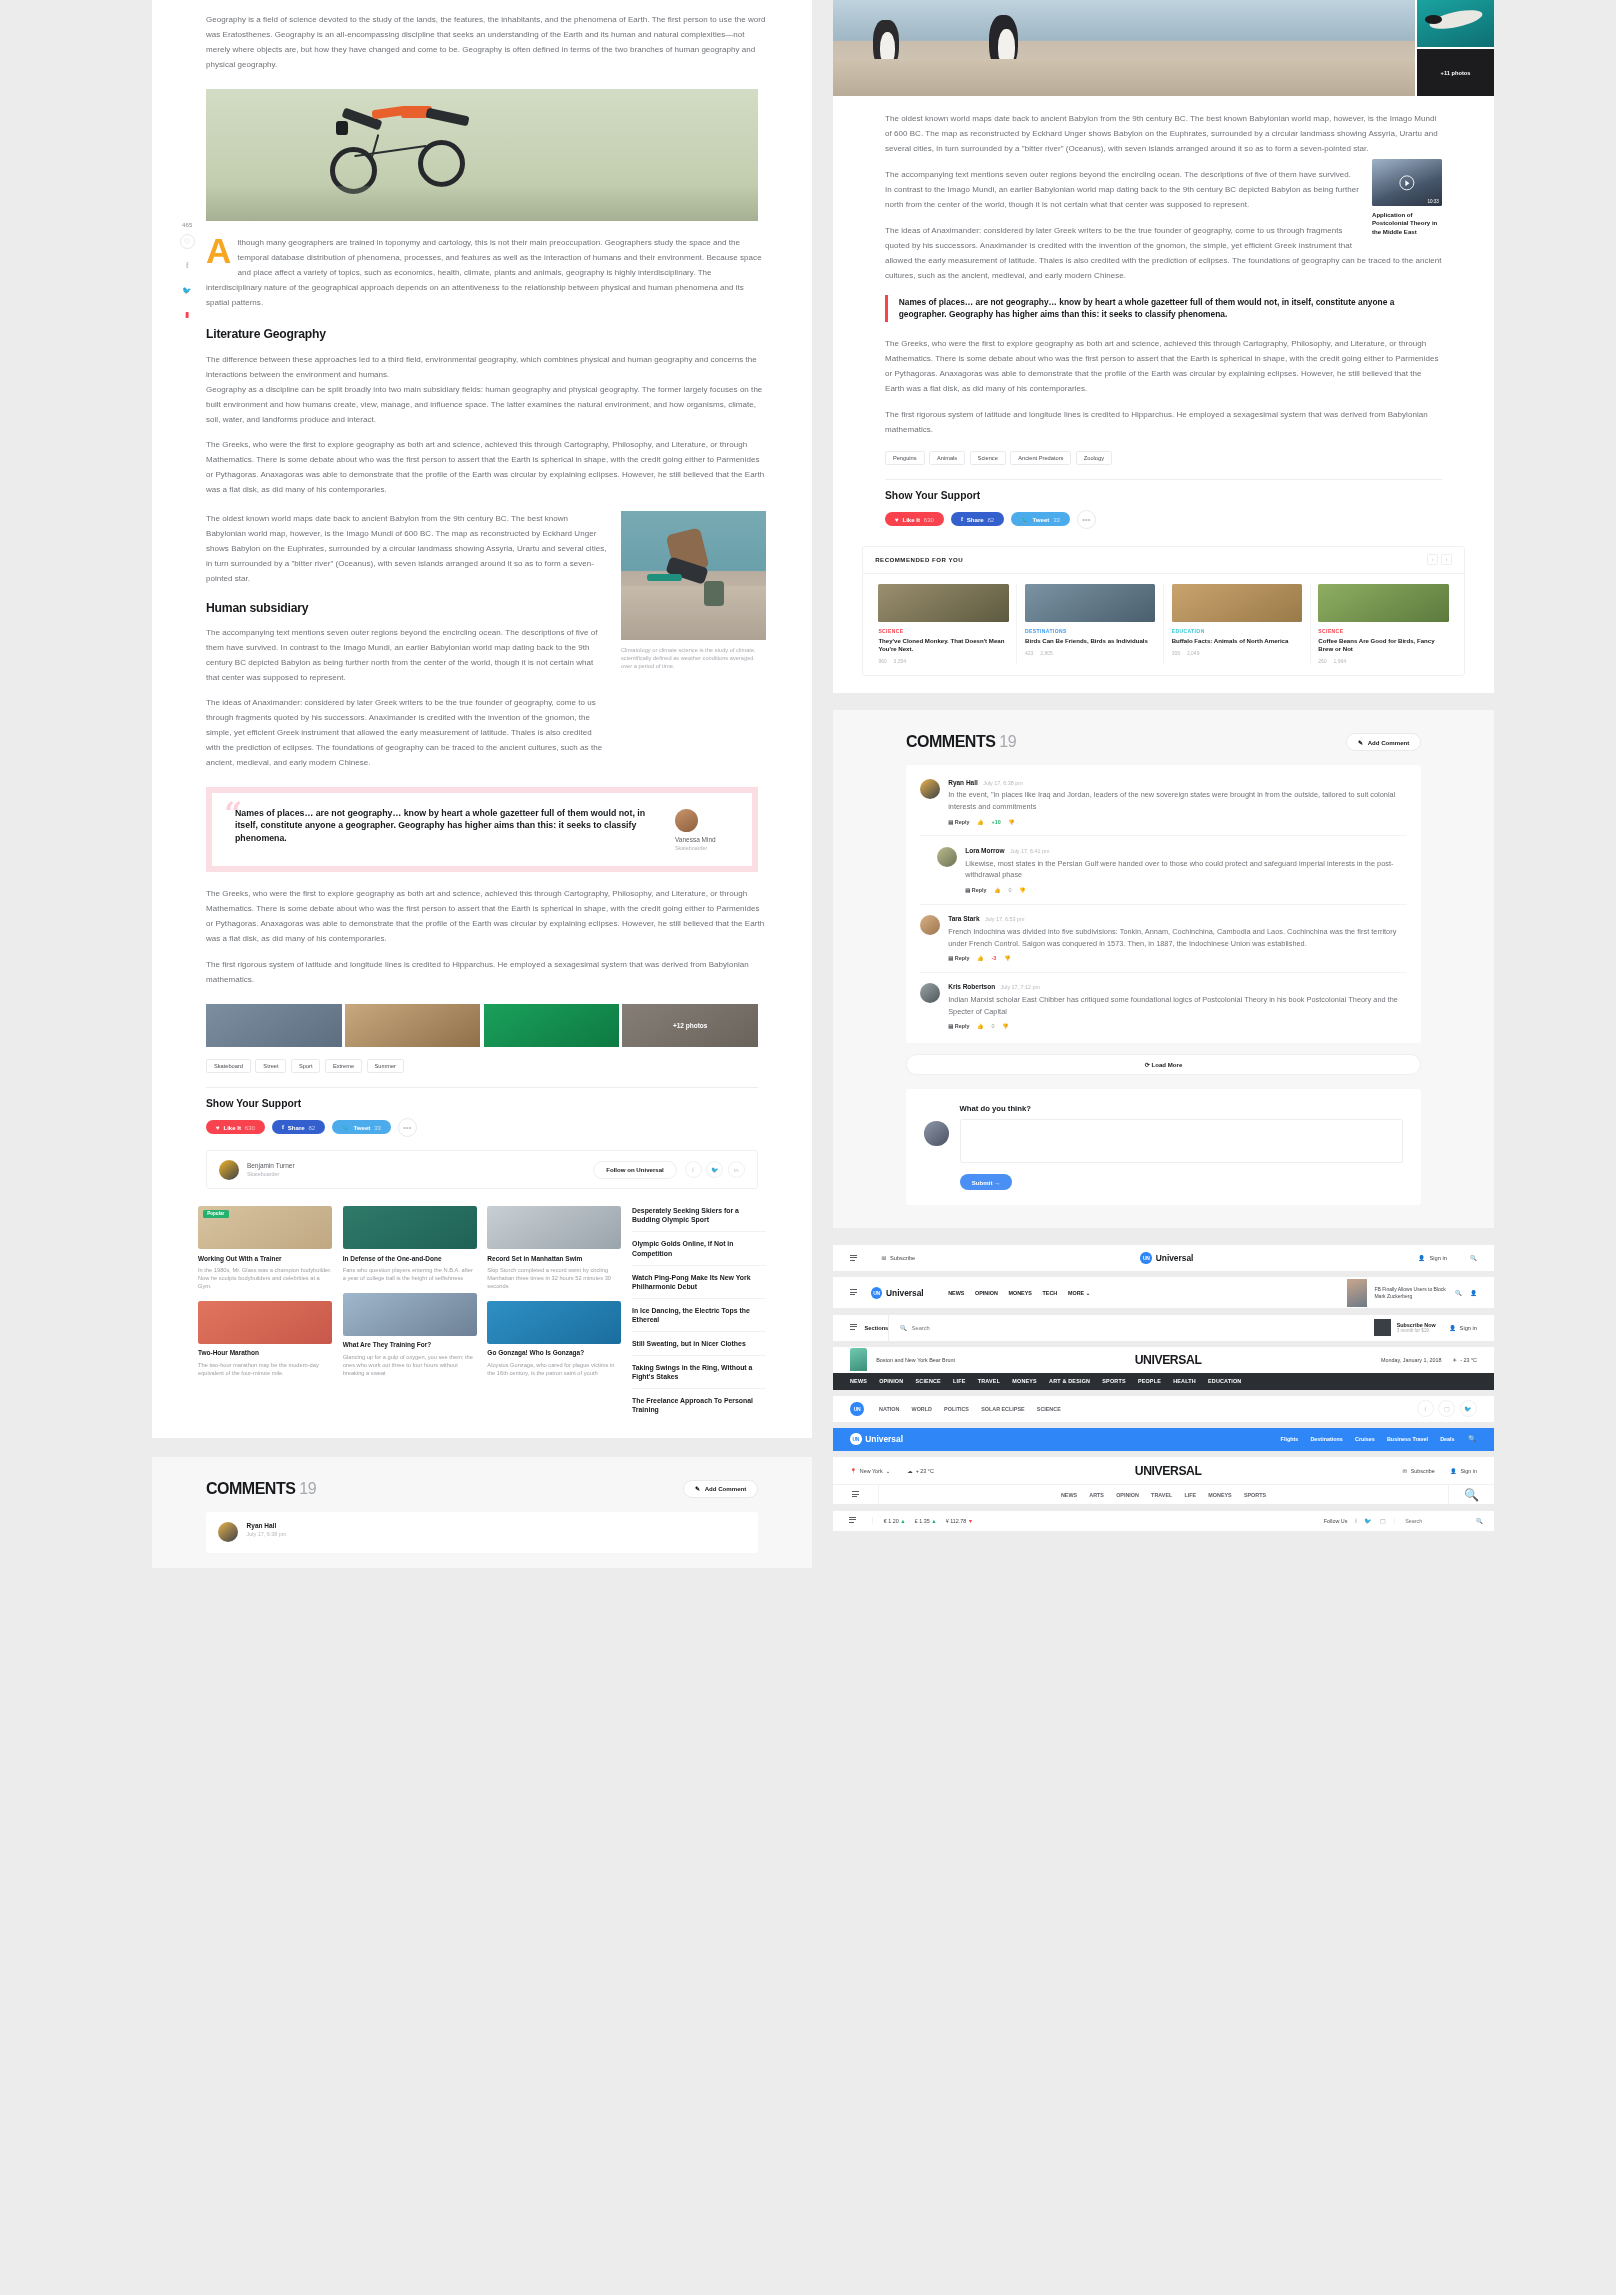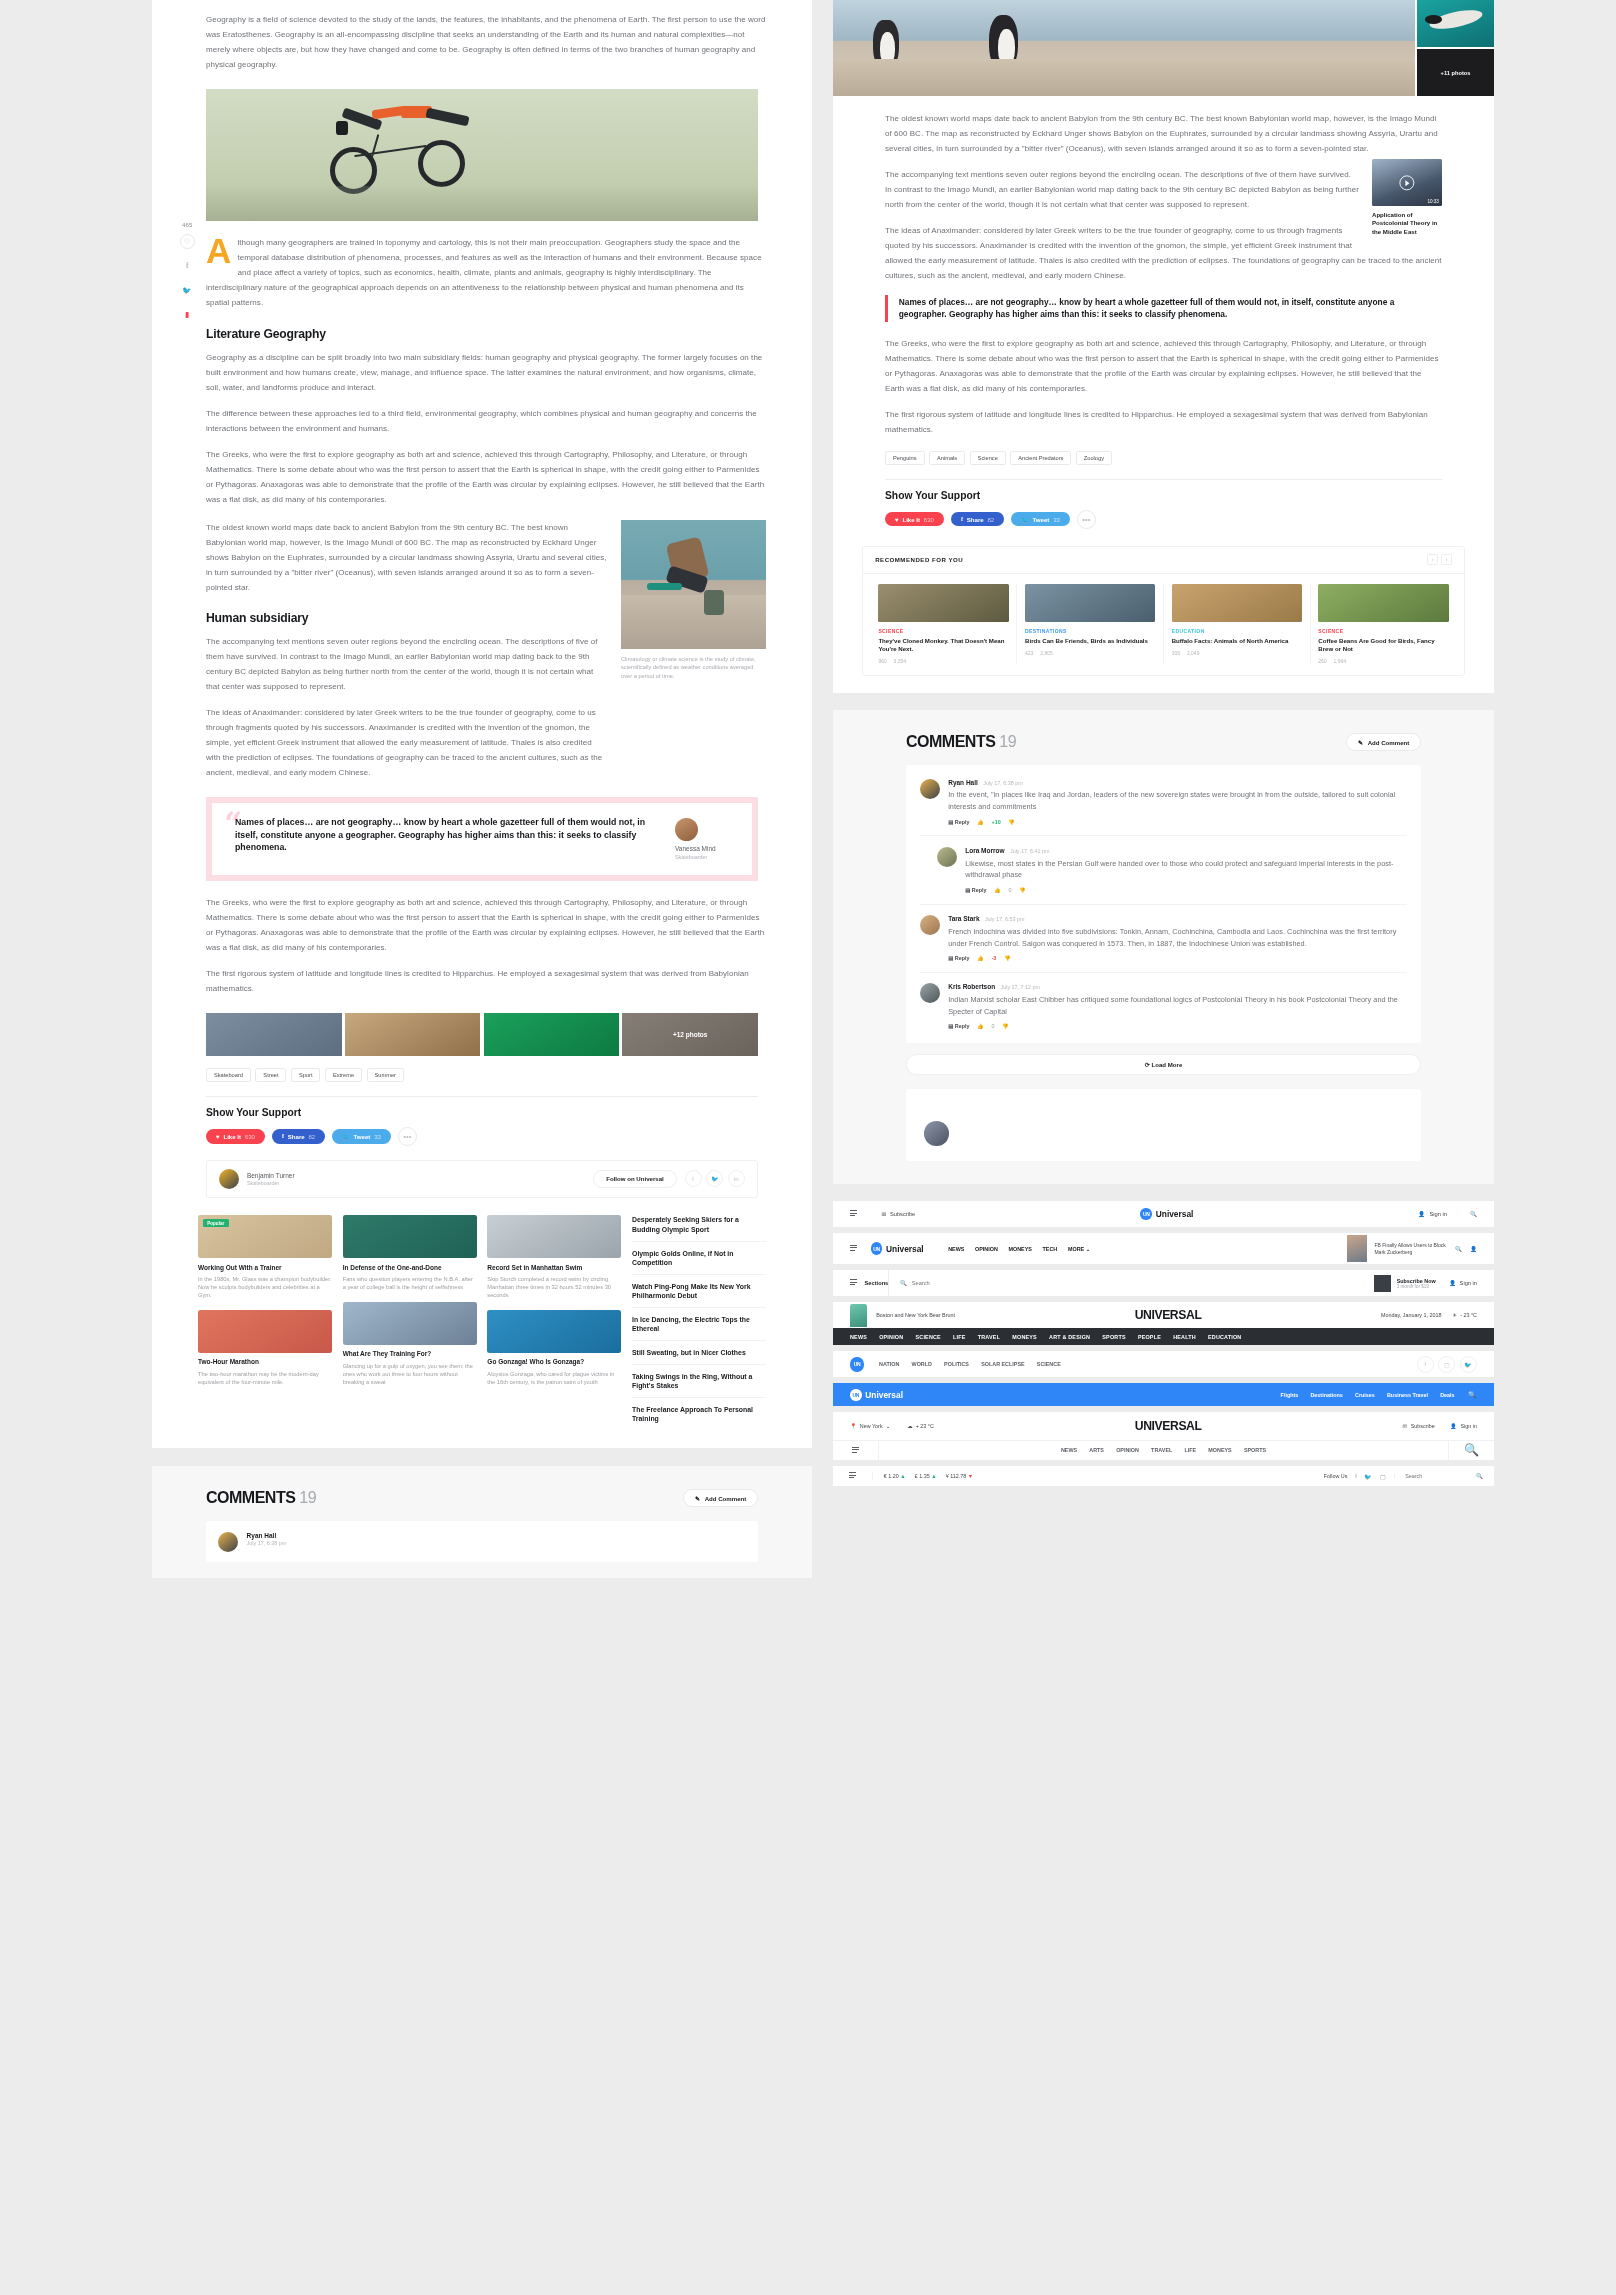--- a/index.html
+++ b/index.html
@@ -204,22 +204,22 @@
         <div class="count">465</div>
         <div class="rail-ic circle">♡</div>
         <div class="rail-ic" style="font-weight:bold;font-family:'Liberation Serif',serif;">f</div>
         <div class="rail-ic">🐦</div>
         <div class="rail-ic" style="color:#f8424e;">▮</div>
       </div>
       <p class="body-p">
         <span class="dropcap">A</span><span>lthough many geographers are trained in toponymy and cartology, this is not their main preoccupation. Geographers study the space and the temporal database distribution of phenomena, processes, and features as well as the interaction of humans and their environment. Because space and place affect a variety of topics, such as economics, health, climate, plants and animals, geography is highly interdisciplinary. The interdisciplinary nature of the geographical approach depends on an attentiveness to the relationship between physical and human phenomena and its spatial patterns.</span>
       </p>
       <h2 class="h2" style="margin:17px 0 9.2px 0;">Literature Geography</h2>
+      <p class="body-p" style="margin-top:10.7px;">The difference between these approaches led to a third field, environmental geography, which combines physical and human geography and concerns the interactions between the environment and humans.</p>
       <p class="body-p">Geography as a discipline can be split broadly into two main subsidiary fields: human geography and physical geography. The former largely focuses on the built environment and how humans create, view, manage, and influence space. The latter examines the natural environment, and how organisms, climate, soil, water, and landforms produce and interact.</p>
-      <p class="body-p" style="margin-top:10.7px;">The difference between these approaches led to a third field, environmental geography, which combines physical and human geography and concerns the interactions between the environment and humans.</p>
       <p class="body-p" style="margin-top:10.7px;">The Greeks, who were the first to explore geography as both art and science, achieved this through Cartography, Philosophy, and Literature, or through Mathematics. There is some debate about who was the first person to assert that the Earth is spherical in shape, with the credit going either to Parmenides or Pythagoras. Anaxagoras was able to demonstrate that the profile of the Earth was circular by explaining eclipses. However, he still believed that the Earth was a flat disk, as did many of his contemporaries.</p>
     </div>
 
     <div style="display:flex; gap:13.8px; padding:13.8px 46px 0 54px;">
       <div style="flex:1;">
         <p class="body-p">The oldest known world maps date back to ancient Babylon from the 9th century BC. The best known Babylonian world map, however, is the Imago Mundi of 600 BC. The map as reconstructed by Eckhard Unger shows Babylon on the Euphrates, surrounded by a circular landmass showing Assyria, Urartu and several cities, in turn surrounded by a "bitter river" (Oceanus), with seven islands arranged around it so as to form a seven-pointed star.</p>
         <h2 class="h2" style="margin:15.3px 0 9.2px 0;">Human subsidiary</h2>
         <p class="body-p">The accompanying text mentions seven outer regions beyond the encircling ocean. The descriptions of five of them have survived. In contrast to the Imago Mundi, an earlier Babylonian world map dating back to the 9th century BC depicted Babylon as being further north from the center of the world, though it is not certain what that center was supposed to represent.</p>
         <p class="body-p" style="margin-top:10.7px;">The ideas of Anaximander: considered by later Greek writers to be the true founder of geography, come to us through fragments quoted by his successors. Anaximander is credited with the invention of the gnomon, the simple, yet efficient Greek instrument that allowed the early measurement of latitude. Thales is also credited with the prediction of eclipses. The foundations of geography can be traced to the ancient cultures, such as the ancient, medieval, and early modern Chinese.</p>
       </div>
@@ -585,20 +585,25 @@
       </div>
     </div>
 
     <div style="margin-top:10.7px;border:0.8px solid #eceef0;background:#fff;border-radius:12.2px;padding:6.1px;text-align:center;font-size:6.1px;font-weight:bold;color:#17191c;">
       <span>⟳</span>
       <span>Load More</span>
     </div>
 
     <div style="margin-top:13.8px;background:#fff;border-radius:3.1px;padding:15.3px 18.4px;display:flex;gap:10.7px;align-items:flex-start;">
       <div style="width:24.5px;height:24.5px;border-radius:50%;background:linear-gradient(140deg,#8e97a8,#4a5262);flex:0 0 24.5px;margin-top:17px;"></div>
+      <div style="flex:1;">
+        <div style="font-size:7.7px;font-weight:bold;color:#17191c;">What do you think?</div>
+        <textarea style="margin-top: 6.1px; width: 100%; height: 44px; border: 0.8px solid rgb(236, 238, 240); border-radius: 2.3px; resize: none; font-family: &quot;Liberation Sans&quot;, sans-serif; font-size: 6.9px; padding: 6.1px;" placeholder=""></textarea>
+        <div style="margin-top:7.7px;background:#4a90f4;color:#fff;border-radius:10.7px;padding:4.6px 12.2px;font-size:6.1px;font-weight:bold;display:inline-block;">Submit  →</div>
+      </div>
     </div>
   </div>
 
   <div style="margin-top:17px;">
 
     <div class="hdr">
       <div class="hdr-row" style="justify-content:space-between;">
         <div style="display:flex;align-items:center;gap:24.5px;">
           <div class="ham">
               <i></i>

